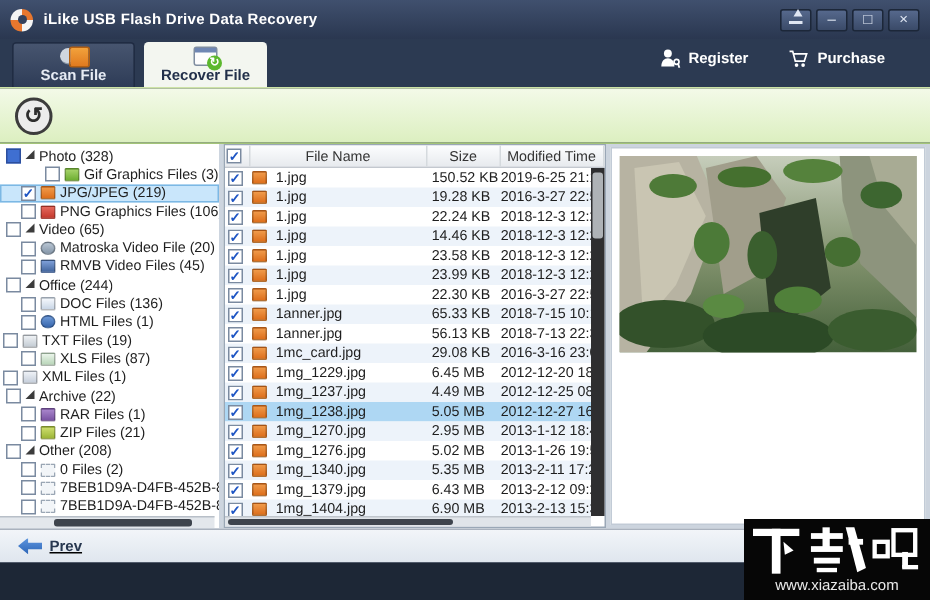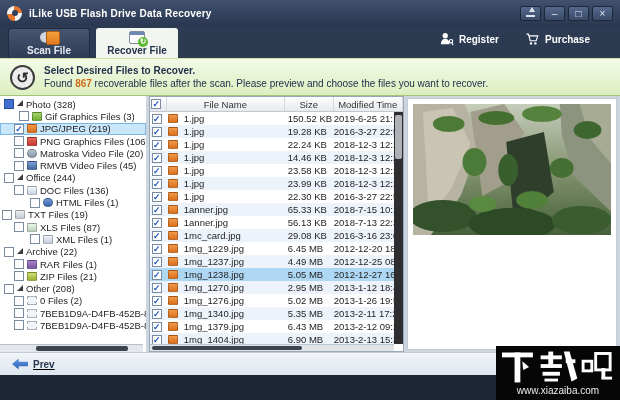--- a/index.html
+++ b/index.html
@@ -172,86 +172,87 @@
           <circle cx="6.3" cy="13" r="1.4" fill="#fff"></circle>
           <circle cx="11.3" cy="13" r="1.4" fill="#fff"></circle>
         </svg>
         <span>Purchase</span>
       </div>
     </div>
   </div>
 
   <div class="banner">
     <div class="banner-icon">↺</div>
-    <div class="banner-texts">
-      <div class="banner-line1">Select Desired Files to Recover.</div>
-      <div class="banner-line2"><span>Found </span><span class="found-count">867</span><span> recoverable files after the scan. Please preview and choose the files you want to recover.</span></div>
-    </div>
   </div>
 
   <div class="main">
 
     <div class="tree-panel">
       <div class="tree-rows">
           <div class="tree-row">
             <span class="cb partial"></span>
             <span class="tri"></span>
             <span class="tree-label">Photo (328)</span>
           </div>
-          <div class="tree-row" style="padding-left: 19px;">
+          <div class="tree-row" style="padding-left: 30px;">
             <span class="cb"></span>
             <span class="ficon gif"></span>
             <span class="tree-label">Gif Graphics Files (3)</span>
           </div>
           <div class="tree-row selected" style="padding-left: 14px;">
             <span class="cb">✓</span>
             <span class="ficon jpg"></span>
             <span class="tree-label">JPG/JPEG (219)</span>
           </div>
           <div class="tree-row" style="padding-left: 14px;">
             <span class="cb"></span>
             <span class="ficon png"></span>
             <span class="tree-label">PNG Graphics Files (106)</span>
           </div>
+          <div class="tree-row">
+            <span class="cb"></span>
+            <span class="tri"></span>
+            <span class="tree-label">Video (65)</span>
+          </div>
           <div class="tree-row" style="padding-left: 14px;">
             <span class="cb"></span>
             <span class="ficon mkv"></span>
             <span class="tree-label">Matroska Video File (20)</span>
           </div>
           <div class="tree-row" style="padding-left: 14px;">
             <span class="cb"></span>
             <span class="ficon rmvb"></span>
             <span class="tree-label">RMVB Video Files (45)</span>
           </div>
           <div class="tree-row">
             <span class="cb"></span>
             <span class="tri"></span>
             <span class="tree-label">Office (244)</span>
           </div>
           <div class="tree-row" style="padding-left: 14px;">
             <span class="cb"></span>
             <span class="ficon doc"></span>
             <span class="tree-label">DOC Files (136)</span>
           </div>
-          <div class="tree-row" style="padding-left: 30px;">
+          <div class="tree-row" style="padding-left: 14px;">
             <span class="cb"></span>
             <span class="ficon html"></span>
             <span class="tree-label">HTML Files (1)</span>
           </div>
           <div class="tree-row" style="padding-left: 2px;">
             <span class="cb"></span>
             <span class="ficon txt"></span>
             <span class="tree-label">TXT Files (19)</span>
           </div>
           <div class="tree-row" style="padding-left: 14px;">
             <span class="cb"></span>
             <span class="ficon xls"></span>
             <span class="tree-label">XLS Files (87)</span>
           </div>
-          <div class="tree-row" style="padding-left: 30px;">
+          <div class="tree-row" style="padding-left: 2px;">
             <span class="cb"></span>
             <span class="ficon xml"></span>
             <span class="tree-label">XML Files (1)</span>
           </div>
           <div class="tree-row">
             <span class="cb"></span>
             <span class="tri"></span>
             <span class="tree-label">Archive (22)</span>
           </div>
           <div class="tree-row" style="padding-left: 14px;">

